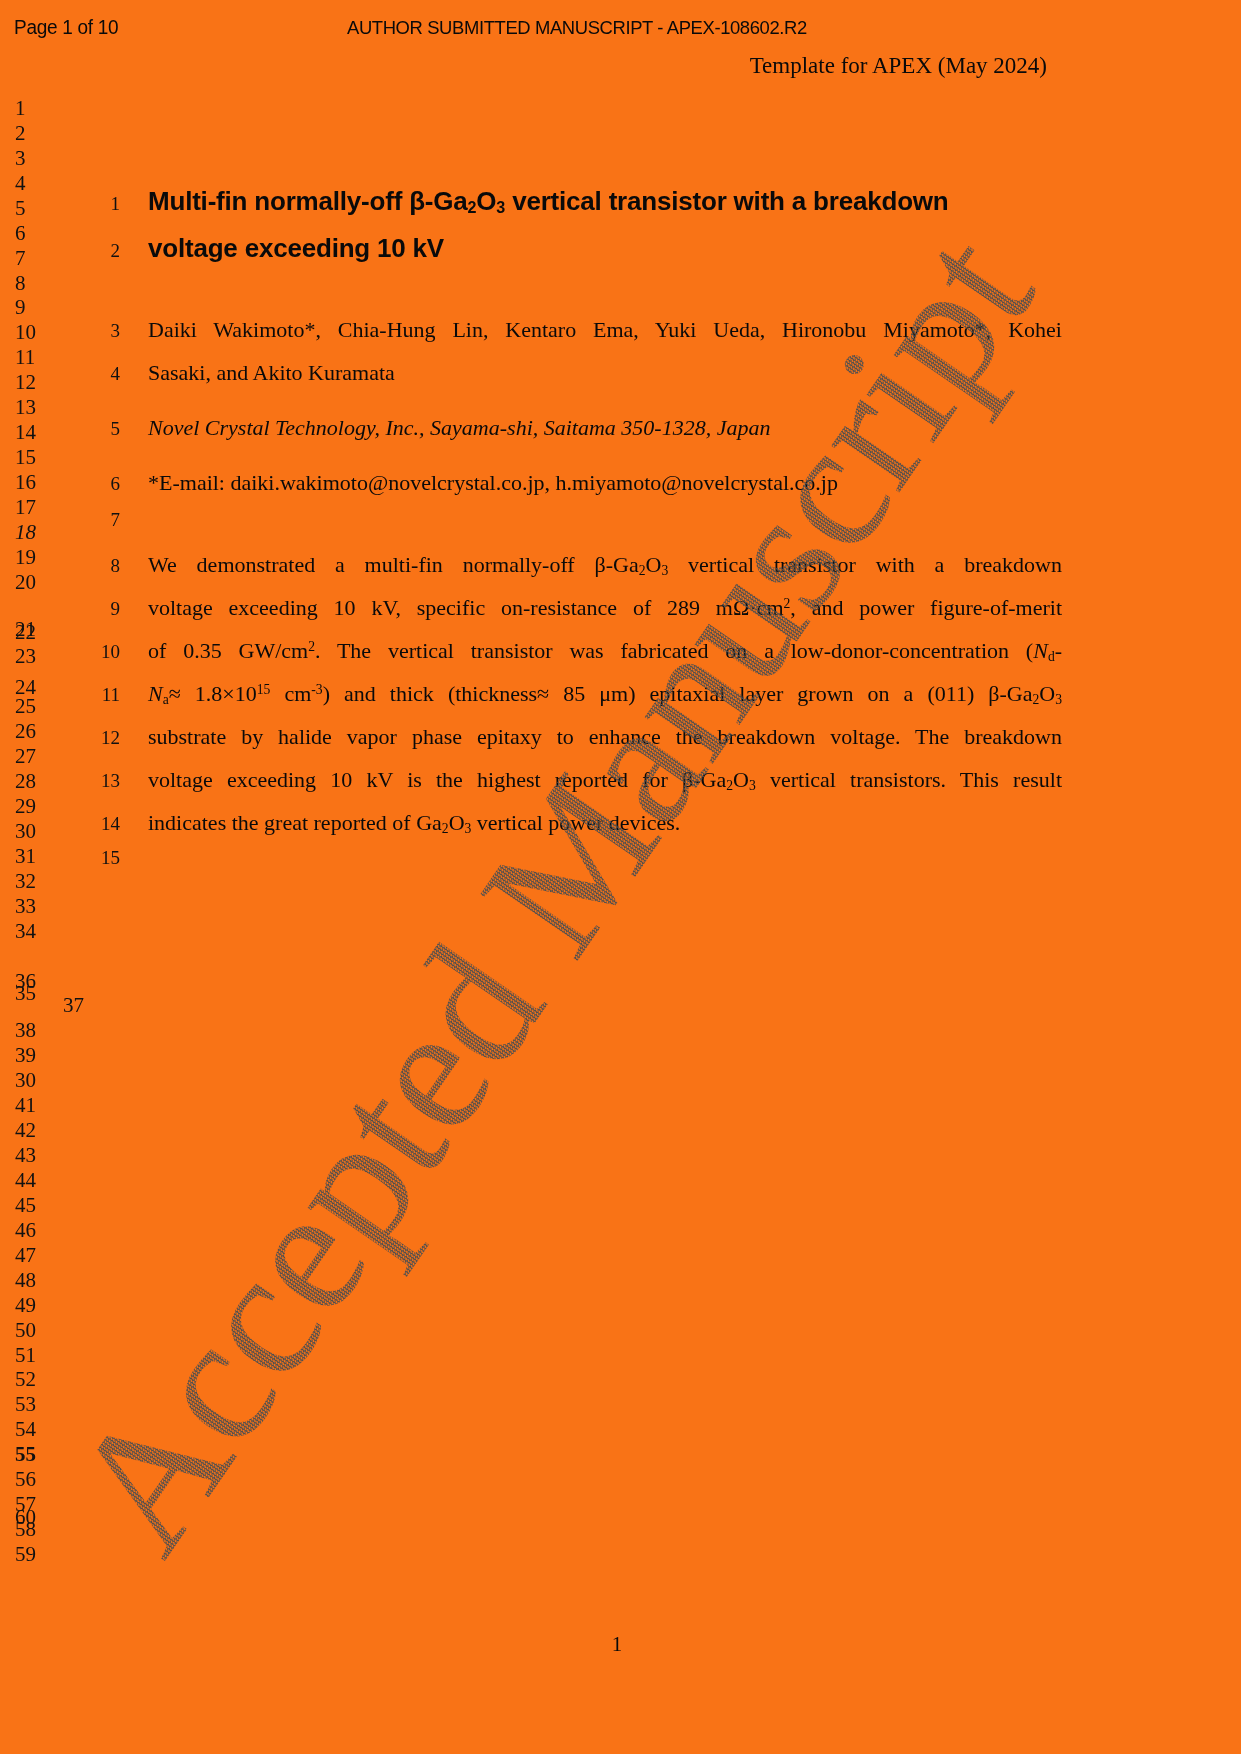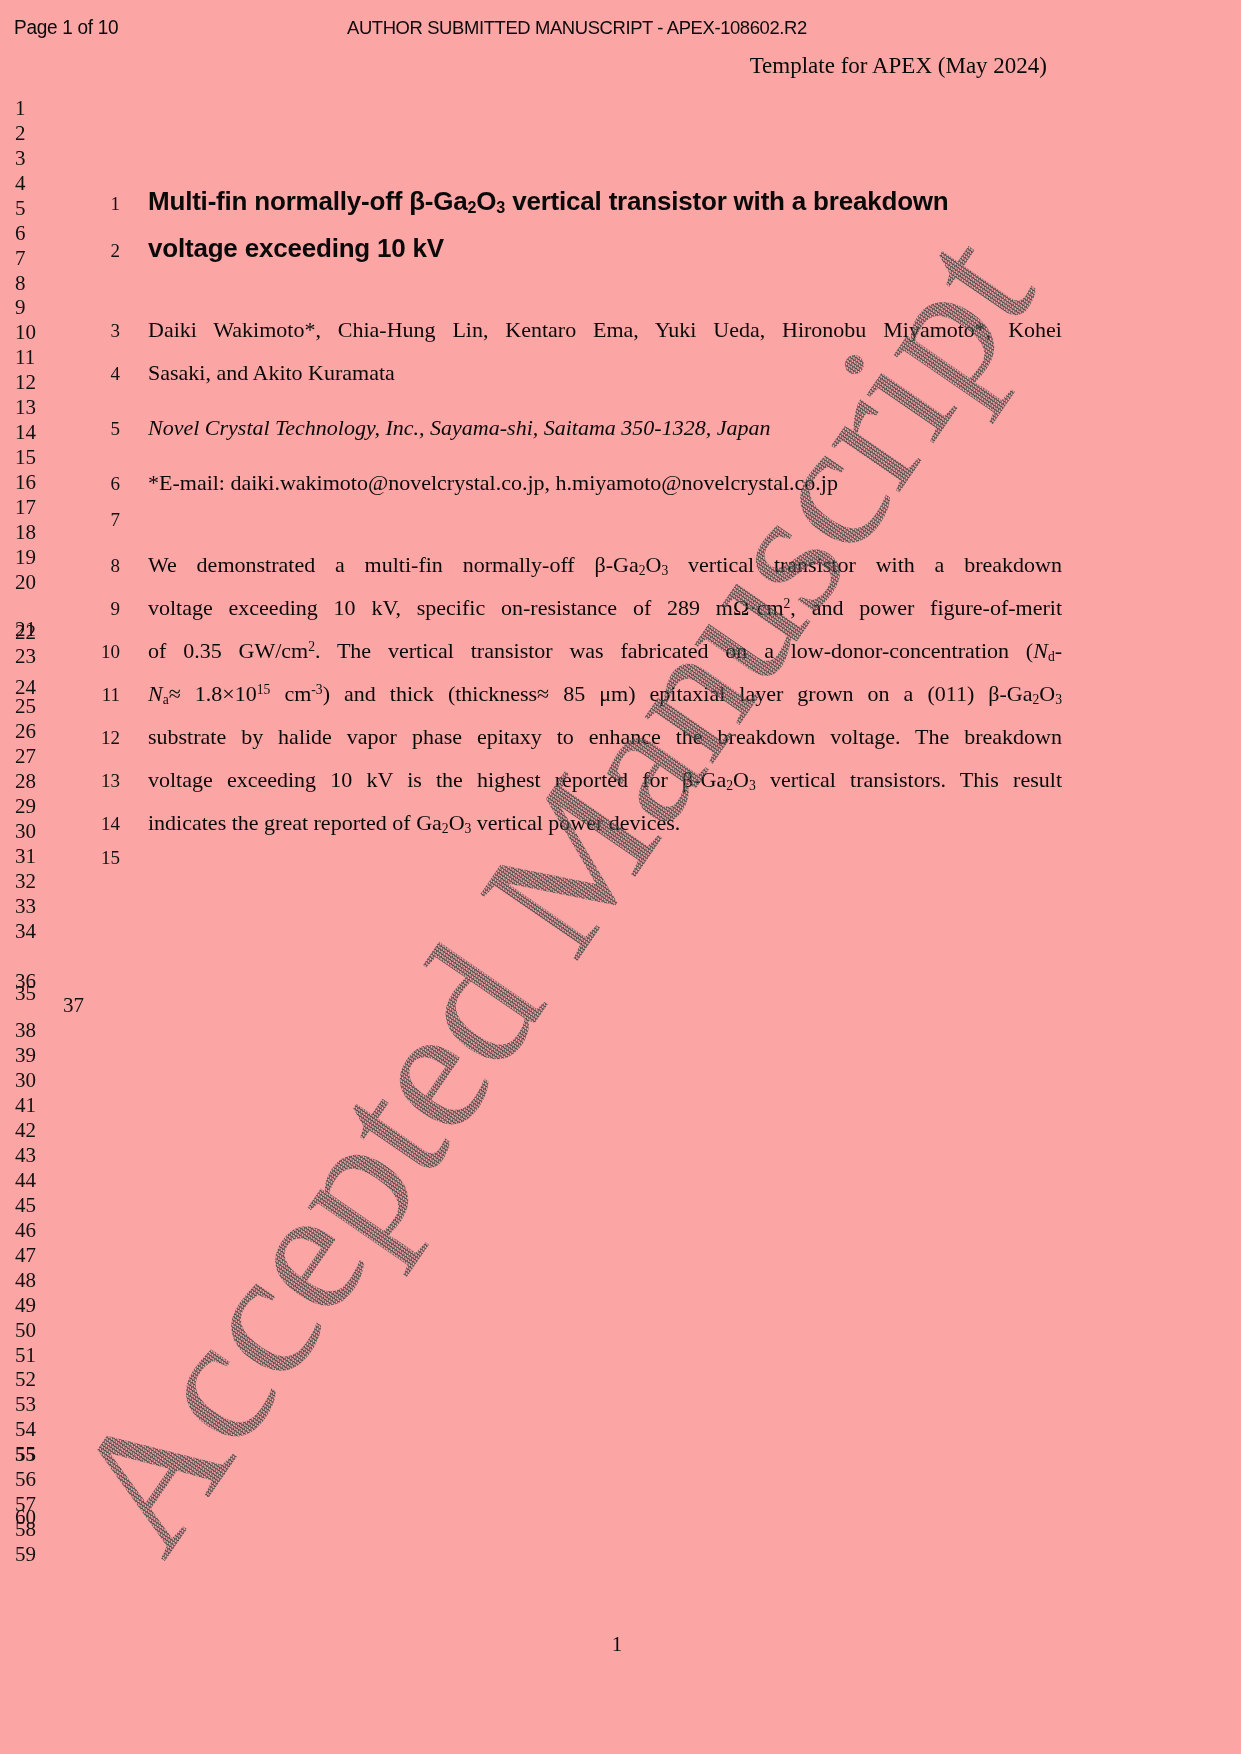--- a/index.html
+++ b/index.html
@@ -1,20 +1,20 @@
 <!DOCTYPE html>
 <html><head>
 <meta charset="utf-8">
 <style>
   html, body { margin: 0; padding: 0; background: #ffffff; }
   .page {
     position: relative;
     width: 1241px;
     height: 1754px;
-    background: #fca5a5;
+    background: #f97316;
     overflow: hidden;
     color: #0a0a0a;
   }
 
   
   .hdr-left {
     position: absolute; left: 14px; top: 16px;
     font-family: "Liberation Sans", sans-serif;
     font-size: 20px; letter-spacing: -0.3px;
     transform: scaleX(0.95); transform-origin: left top;
@@ -115,21 +115,21 @@
       <span class="margin-num" style="top: 271px;">8</span>
       <span class="margin-num" style="top: 295px;">9</span>
       <span class="margin-num" style="top: 320px;">10</span>
       <span class="margin-num" style="top: 345px;">11</span>
       <span class="margin-num" style="top: 370px;">12</span>
       <span class="margin-num" style="top: 395px;">13</span>
       <span class="margin-num" style="top: 420px;">14</span>
       <span class="margin-num" style="top: 445px;">15</span>
       <span class="margin-num" style="top: 470px;">16</span>
       <span class="margin-num" style="top: 495px;">17</span>
-      <span class="margin-num" style="top: 520px;">18</span>
+      <span class="margin-num" style="top: 520px; font-style: italic;">18</span>
       <span class="margin-num" style="top: 545px;">19</span>
       <span class="margin-num" style="top: 570px;">20</span>
       <span class="margin-num" style="top: 595px; margin-top: 22px;">21</span>
       <span class="margin-num" style="top: 620px;">22</span>
       <span class="margin-num" style="top: 644px;">23</span>
       <span class="margin-num" style="top: 675px;">24</span>
       <span class="margin-num" style="top: 694px;">25</span>
       <span class="margin-num" style="top: 719px;">26</span>
       <span class="margin-num" style="top: 744px;">27</span>
       <span class="margin-num" style="top: 769px;">28</span>

